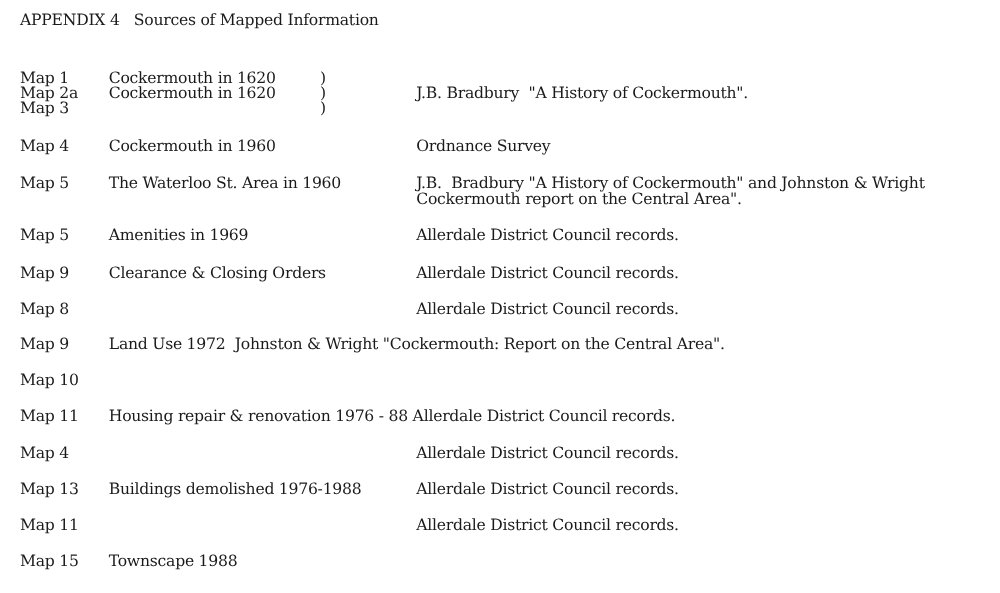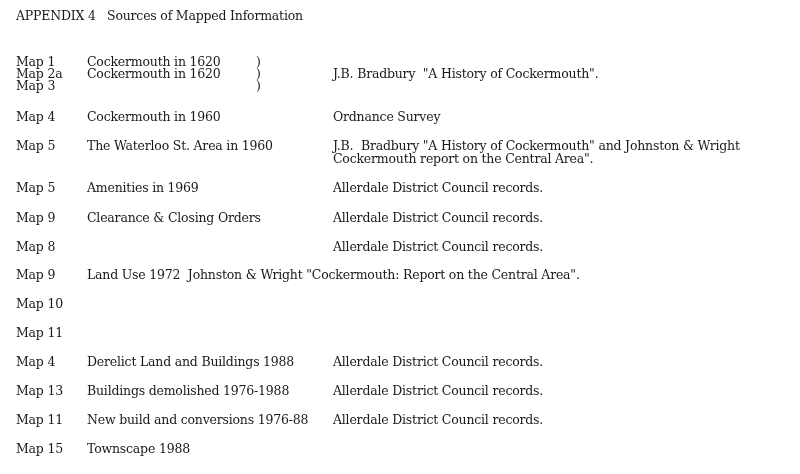--- a/index.html
+++ b/index.html
@@ -56,28 +56,27 @@
 
   <div class="line c1" style="top:240px">Map 8</div>
   <div class="line c3" style="top:240px">Allerdale District Council records.</div>
 
   <div class="line c1" style="top:268px">Map 9</div>
   <div class="line c2" style="top:268px">Land Use 1972  Johnston &amp; Wright "Cockermouth: Report on the Central Area".</div>
 
   <div class="line c1" style="top:297px">Map 10</div>
 
   <div class="line c1" style="top:326px">Map 11</div>
+  <div class="line c2" style="top:326px">Housing repair &amp; renovation 1976 - 88 Allerdale District Council records.</div>
 
   <div class="line c1" style="top:355px">Map 4</div>
-  <div class="line c2" style="top:355px">Derelict Land and Buildings 1988</div>
   <div class="line c3" style="top:355px">Allerdale District Council records.</div>
 
   <div class="line c1" style="top:384px">Map 13</div>
   <div class="line c2" style="top:384px">Buildings demolished 1976-1988</div>
   <div class="line c3" style="top:384px">Allerdale District Council records.</div>
 
   <div class="line c1" style="top:413px">Map 11</div>
-  <div class="line c2" style="top:413px">New build and conversions 1976-88</div>
   <div class="line c3" style="top:413px">Allerdale District Council records.</div>
 
   <div class="line c1" style="top:442px">Map 15</div>
   <div class="line c2" style="top:442px">Townscape 1988</div>
 </div>
 
 </body></html>

